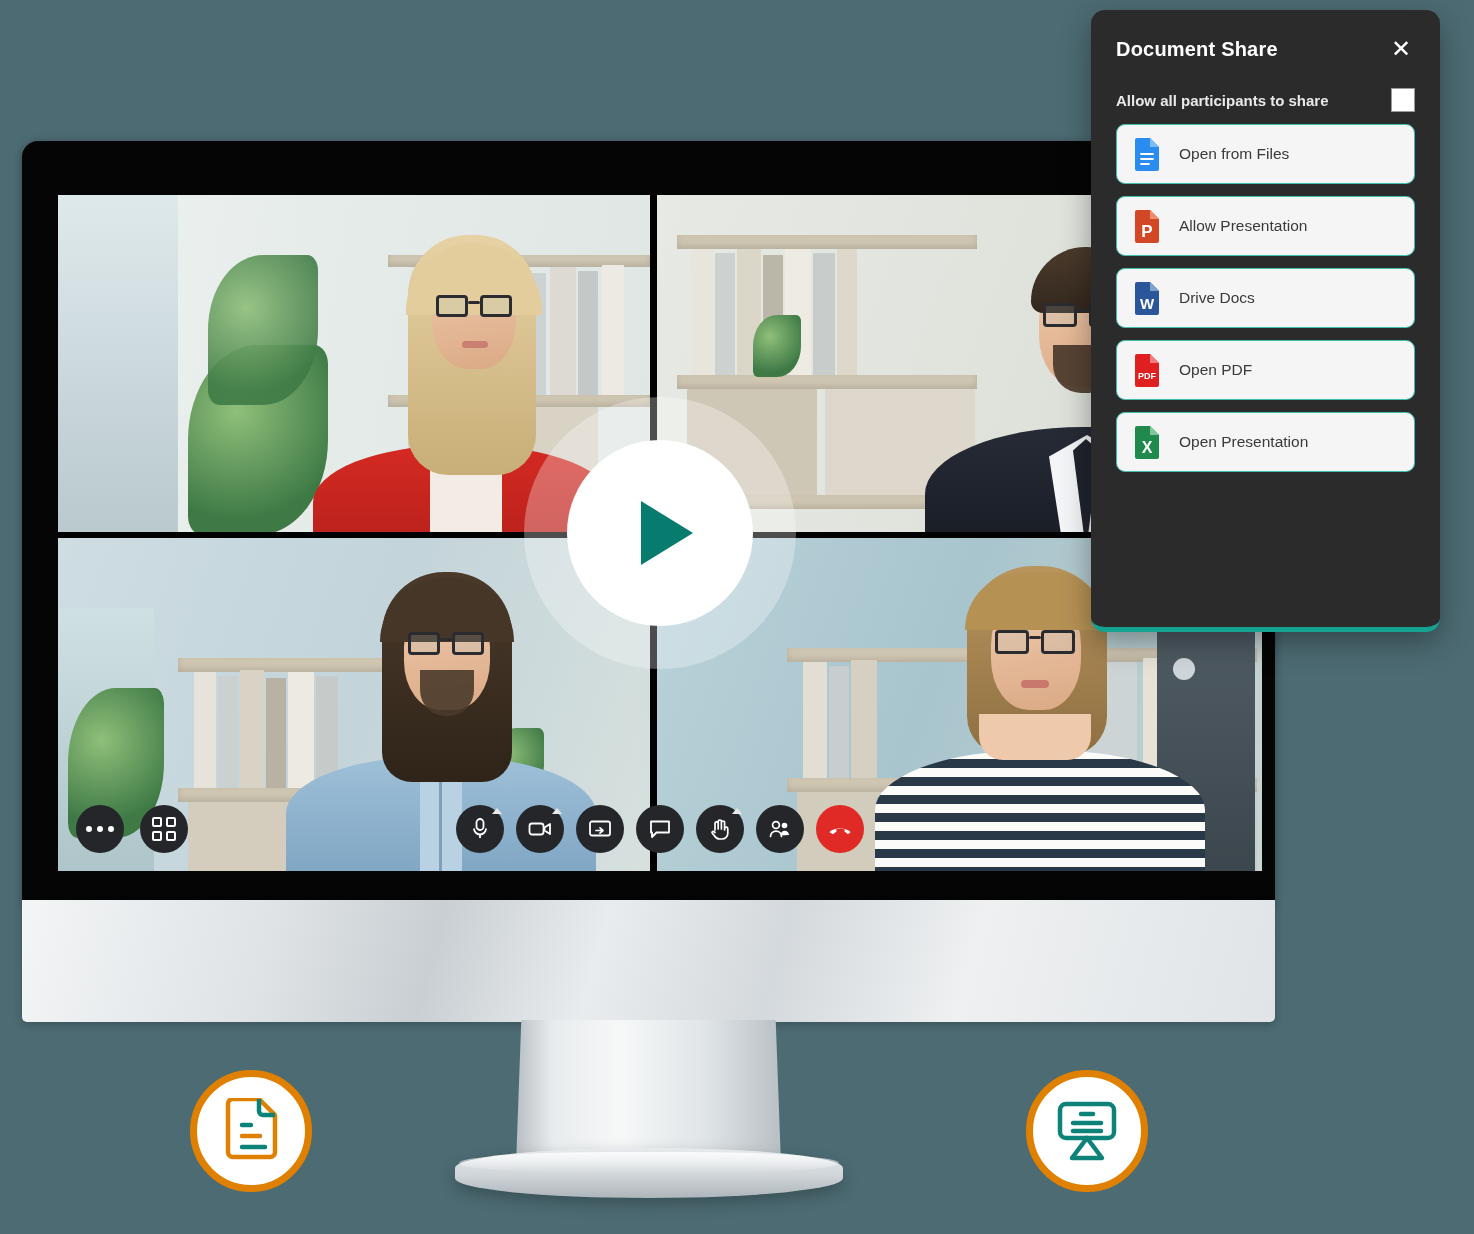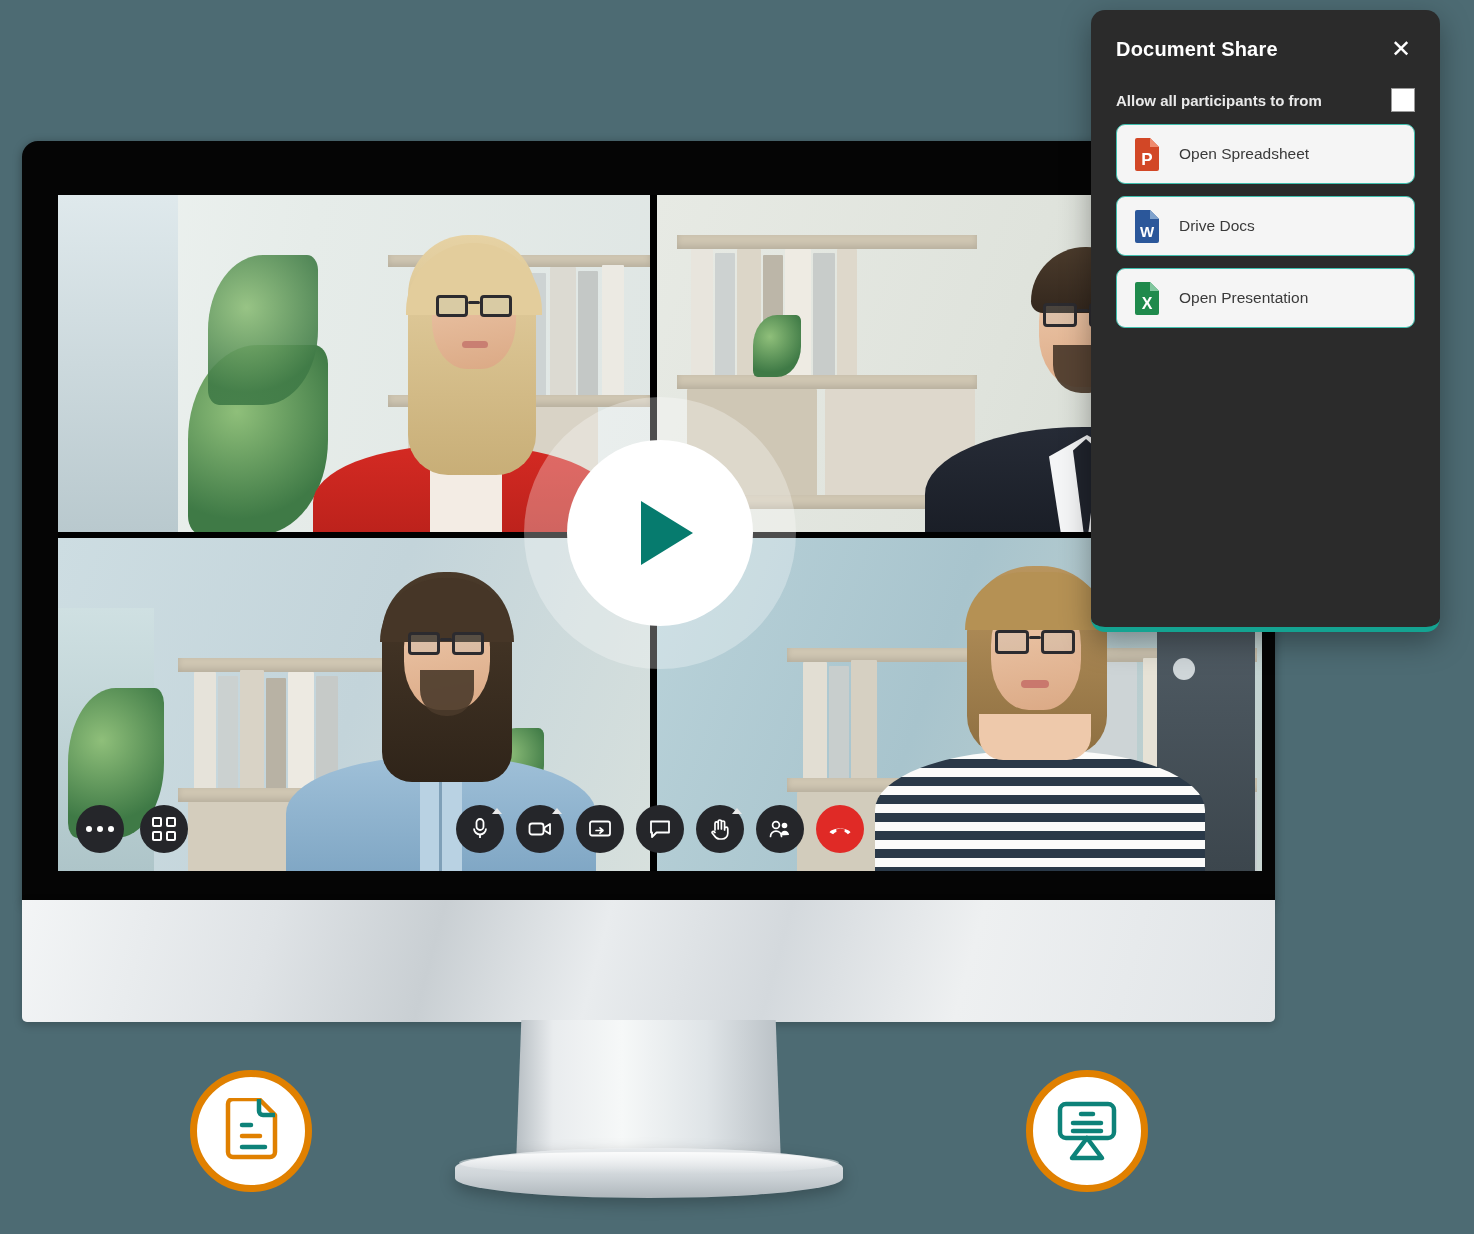--- a/index.html
+++ b/index.html
@@ -415,44 +415,64 @@
   <div id="base"></div>
 
   <div id="panel">
 
     <div id="panel-head">
       <div id="panel-title">Document Share</div>
       <button id="panel-close">✕</button>
     </div>
 
     <div id="allow-row">
-      <span id="allow-label">Allow all participants to from</span>
+      <span id="allow-label">Allow all participants to share</span>
       <span id="allow-box"></span>
     </div>
 
+    <div class="menu-item">
+      <svg class="mi-icon" viewBox="0 0 30 34">
+        <path d="M4 1h13l9 9v22a2 2 0 0 1-2 2H4a2 2 0 0 1-2-2V3a2 2 0 0 1 2-2z" fill="#2b8cf0"></path>
+        <path d="M17 1l9 9h-9z" fill="#7cbcf7"></path>
+        <g stroke="#fff" stroke-width="1.8" stroke-linecap="round">
+          <line x1="8" y1="17" x2="20" y2="17"></line>
+            <line x1="8" y1="22" x2="20" y2="22"></line>
+            <line x1="8" y1="27" x2="16" y2="27"></line>
+        </g>
+      </svg>
+      <span class="menu-label">Open from Files</span>
+    </div>
 
 
     <div class="menu-item">
       <svg class="mi-icon" viewBox="0 0 30 34">
         <path d="M4 1h13l9 9v22a2 2 0 0 1-2 2H4a2 2 0 0 1-2-2V3a2 2 0 0 1 2-2z" fill="#d24726"></path>
         <path d="M17 1l9 9h-9z" fill="#ef8b6e"></path>
         <text x="14" y="28" font-family="Liberation Sans, sans-serif" font-size="17" font-weight="bold" fill="#fff" text-anchor="middle">P</text>
       </svg>
-      <span class="menu-label">Open Spreadsheet</span>
+      <span class="menu-label">Allow Presentation</span>
     </div>
 
     <div class="menu-item">
       <svg class="mi-icon" viewBox="0 0 30 34">
         <path d="M4 1h13l9 9v22a2 2 0 0 1-2 2H4a2 2 0 0 1-2-2V3a2 2 0 0 1 2-2z" fill="#2b579a"></path>
         <path d="M17 1l9 9h-9z" fill="#7fa2cd"></path>
         <text x="14" y="28" font-family="Liberation Sans, sans-serif" font-size="15" font-weight="bold" fill="#fff" text-anchor="middle">W</text>
       </svg>
       <span class="menu-label">Drive Docs</span>
     </div>
 
+    <div class="menu-item">
+      <svg class="mi-icon" viewBox="0 0 30 34">
+        <path d="M4 1h13l9 9v22a2 2 0 0 1-2 2H4a2 2 0 0 1-2-2V3a2 2 0 0 1 2-2z" fill="#e02020"></path>
+        <path d="M17 1l9 9h-9z" fill="#f37b7b"></path>
+        <text x="14" y="26" font-family="Liberation Sans, sans-serif" font-size="9" font-weight="bold" fill="#fff" text-anchor="middle">PDF</text>
+      </svg>
+      <span class="menu-label">Open PDF</span>
+    </div>
 
     <div class="menu-item">
       <svg class="mi-icon" viewBox="0 0 30 34">
         <path d="M4 1h13l9 9v22a2 2 0 0 1-2 2H4a2 2 0 0 1-2-2V3a2 2 0 0 1 2-2z" fill="#1f8a4c"></path>
         <path d="M17 1l9 9h-9z" fill="#81c79e"></path>
         <text x="14" y="28" font-family="Liberation Sans, sans-serif" font-size="16" font-weight="bold" fill="#fff" text-anchor="middle">X</text>
       </svg>
       <span class="menu-label">Open Presentation</span>
     </div>
 

